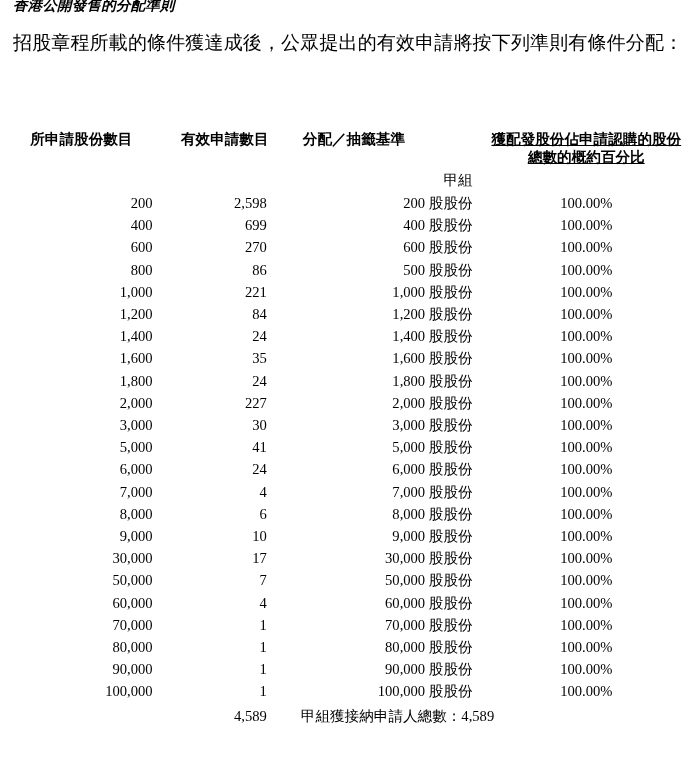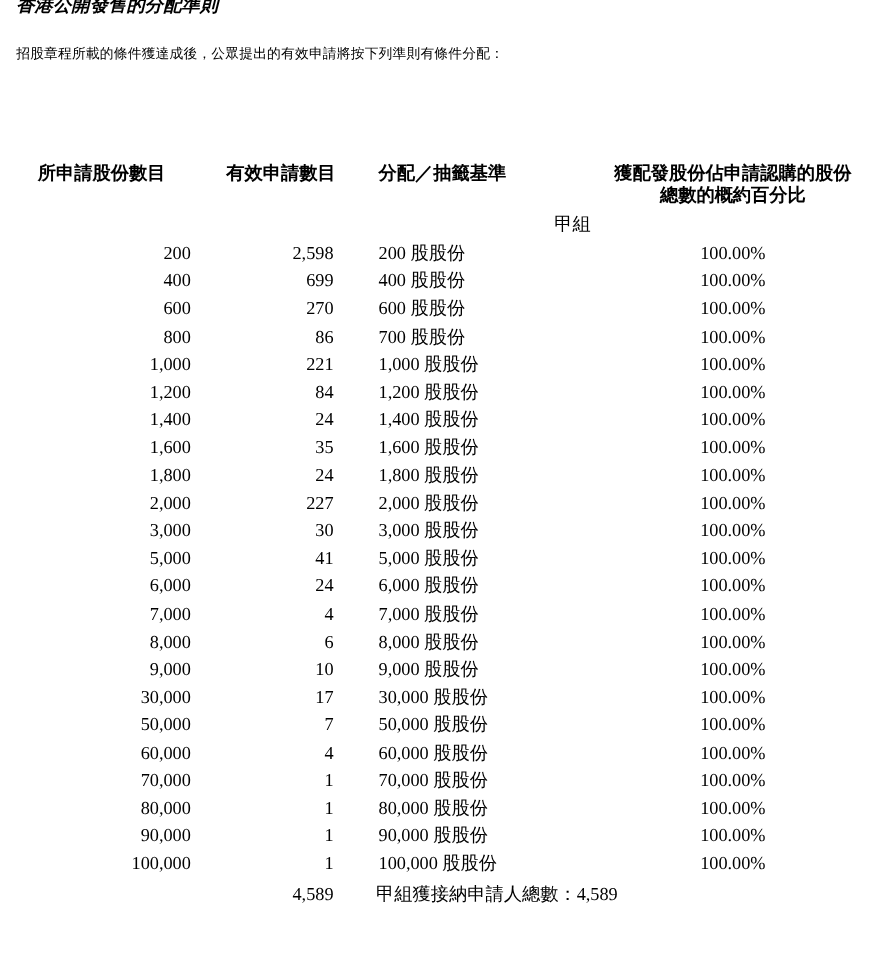--- a/index.html
+++ b/index.html
@@ -29,21 +29,21 @@
     letter-spacing: 0.2px;
     white-space: nowrap;
     line-height: 18px;
   }
 
   
   .intro {
     position: absolute;
     left: 13px;
     top: 33px;
-    font-size: 11px;
+    font-size: 19px;
     line-height: 20px;
     white-space: nowrap;
     letter-spacing: 0.15px;
   }
 
   
   .alloc-table {
     position: absolute;
     left: 0;
     top: 130px;
@@ -66,38 +66,38 @@
     font-weight: bold;
     vertical-align: top;
     line-height: 18px;
     padding-bottom: 2px;
   }
   th.h-applied   { width: 170px; text-align: center; padding-right: 2px; }
   th.h-valid     { width: 125px; text-align: center; }
   th.h-basis     { width: 175px; text-align: left; padding-left: 18px; }
   th.h-pct       { width: 230px; text-align: center; }
 
-  .h-pct .pct-l1, .h-pct .pct-l2 { display: block; white-space: nowrap; }
+  .h-pct .pct-l1, .h-pct .pct-l2 { display: block; white-space: nowrap; text-decoration: underline; }
 
   
   .group-row td {
     height: 24px;
     line-height: 24px;
   }
   .group-label {
     text-align: right;
     padding-left: 40px;
     font-weight: bold;
     margin-top: 44px;
   }
 
   
   td.c-applied { text-align: right; padding-right: 12px; }
   td.c-valid   { text-align: right; padding-right: 18px; margin-top: 20px; }
-  td.c-basis   { text-align: left;  padding-left: 18px; white-space: nowrap; }
+  td.c-basis   { text-align: right;  padding-left: 18px; white-space: nowrap; }
   td.c-pct     { text-align: center; }
 
   
   .total-row td { padding-top: 2px; }
   td.t-valid { text-align: right; padding-right: 18px; }
   td.t-note  { text-align: left; padding-left: 16px; white-space: nowrap; }
 </style>
 </head>
 <body>
 
@@ -139,21 +139,21 @@
       </tr>
       <tr>
         <td class="c-applied">600</td>
         <td class="c-valid">270</td>
         <td class="c-basis">600 股股份</td>
         <td class="c-pct">100.00%</td>
       </tr>
       <tr>
         <td class="c-applied">800</td>
         <td class="c-valid">86</td>
-        <td class="c-basis">700 股股份</td>
+        <td class="c-basis">500 股股份</td>
         <td class="c-pct">100.00%</td>
       </tr>
       <tr>
         <td class="c-applied">1,000</td>
         <td class="c-valid">221</td>
         <td class="c-basis">1,000 股股份</td>
         <td class="c-pct">100.00%</td>
       </tr>
       <tr>
         <td class="c-applied">1,200</td>

